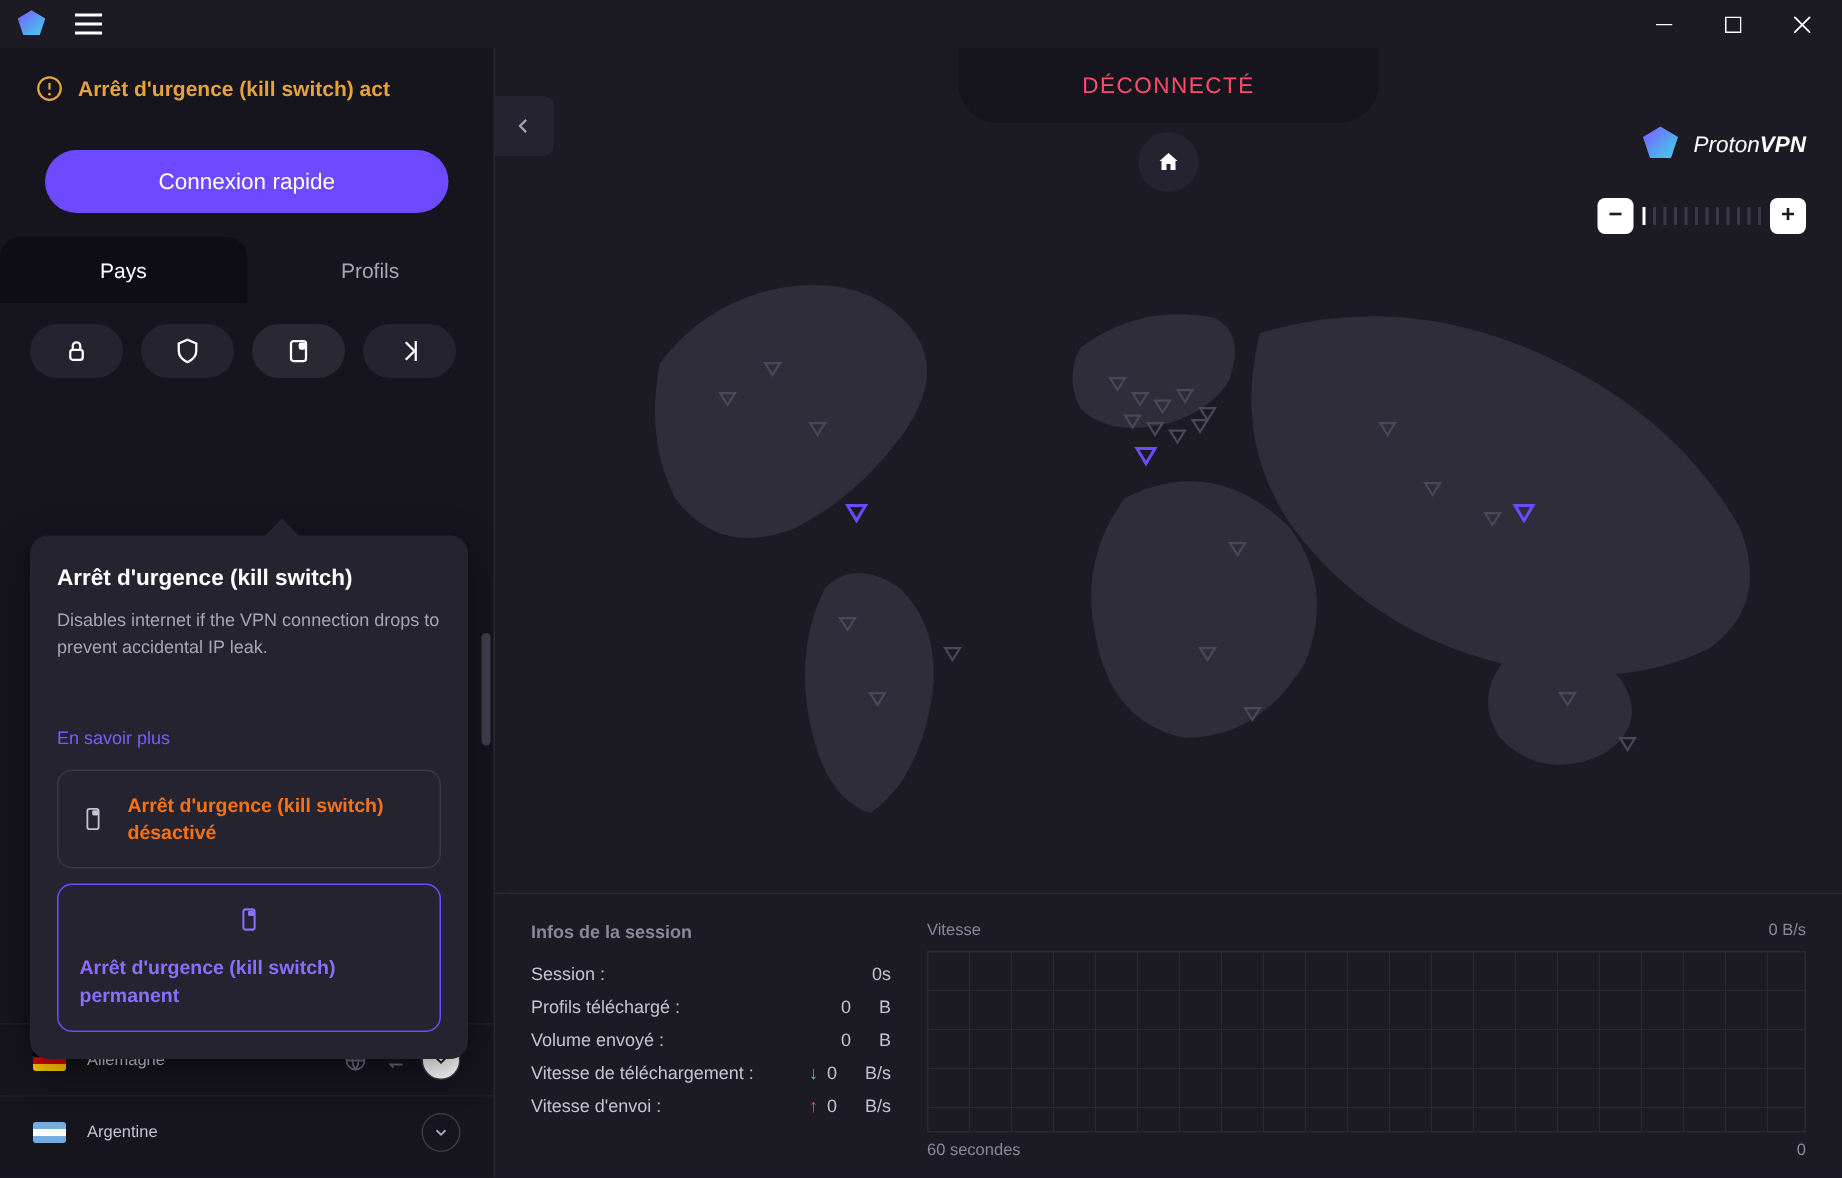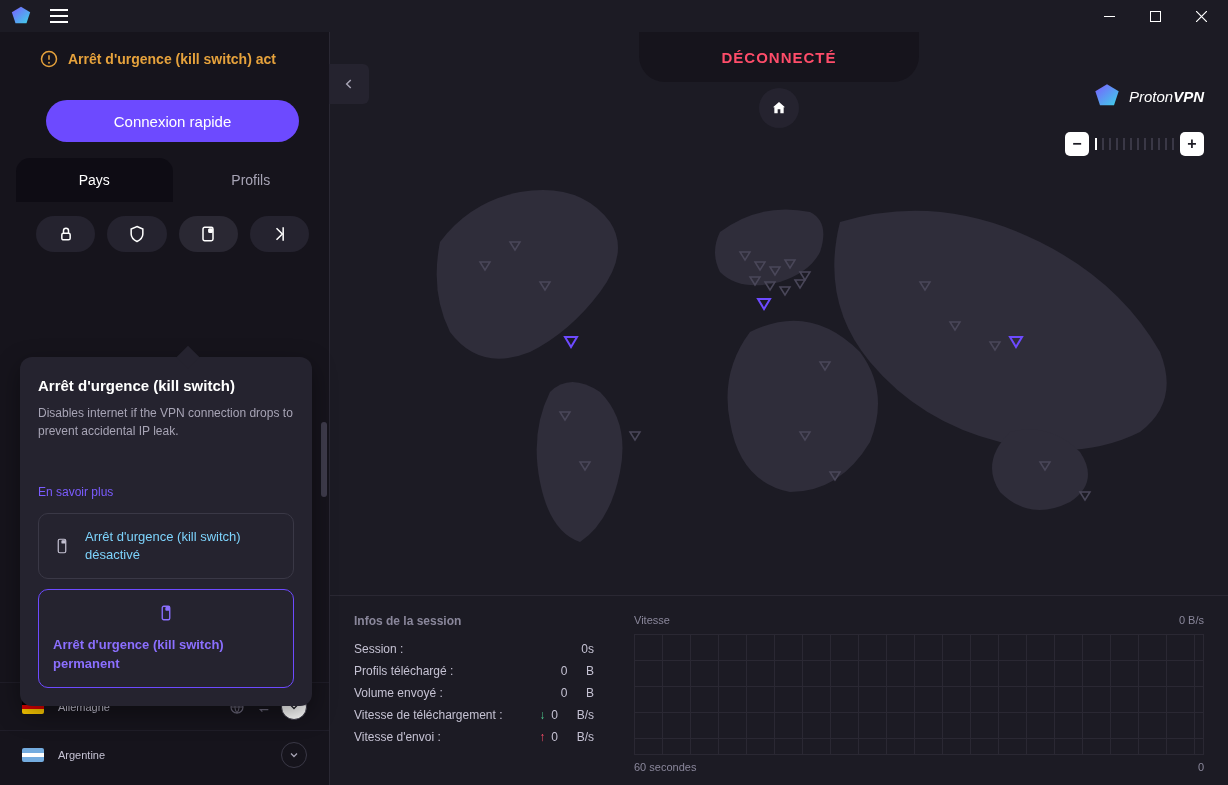--- a/index.html
+++ b/index.html
@@ -23,21 +23,20 @@
 .hamburger span { width: 18px; height: 2px; background: #fff; }
 .win-controls { display: flex; }
 .win-btn { width: 46px; height: 32px; display: flex; align-items: center; justify-content: center; cursor: pointer; color: #fff; }
 .main { flex: 1; display: flex; position: relative; }
 .sidebar {
   width: 330px;
   background: #16141c;
   display: flex; flex-direction: column;
   position: relative;
   border-right: 1px solid #2a2833;
-  padding-left: 16px;
 }
 .warning-banner {
   padding: 18px 24px 14px;
   display: flex; flex-direction: column; gap: 6px;
 }
 .warning-row { display: flex; align-items: center; gap: 10px; color: #e6a23c; font-weight: 600; font-size: 14px; }
 .warning-link { color: #7b5cff; font-size: 13px; font-weight: 600; padding-left: 28px; cursor: pointer; }
 .quick-connect-wrap { padding: 18px 30px 16px; }
 .quick-connect {
   width: 100%; height: 42px;
@@ -80,21 +79,21 @@
 }
 .popup-title { font-size: 15px; font-weight: 600; margin-bottom: 10px; }
 .popup-desc { font-size: 12px; color: #a7a4b5; line-height: 1.5; margin-bottom: 6px; }
 .popup-link { font-size: 12px; color: #7b5cff; cursor: pointer; margin-top: 45px; }
 .ks-options { margin-top: 14px; display: flex; flex-direction: column; gap: 10px; }
 .ks-option {
   display: flex; align-items: center; gap: 14px;
   padding: 14px 14px;
   border: 1px solid #3a3846; border-radius: 10px;
   cursor: pointer;
-  font-size: 13px; color: #7dd3fc; line-height: 1.4;
+  font-size: 13px; color: #f97316; line-height: 1.4; font-weight: bold;
 }
 .ks-option svg { flex-shrink: 0; width: 18px; height: 18px; }
 .ks-option.selected { border-color: #6d4aff; color: #8b6fff; font-weight: 700; flex-direction: column; }
 .ks-option.selected svg { stroke: #8b6fff; }
 .country-list { position: absolute; top: 650px; left: 0; right: 0; bottom: 0; overflow: hidden; }
 .country-row {
   height: 48px; display: flex; align-items: center; gap: 14px;
   padding: 0 22px; cursor: pointer;
   border-top: 1px solid #1f1d28;
 }
@@ -106,40 +105,40 @@
 .circle-btn { width: 26px; height: 26px; border-radius: 13px; display: flex; align-items: center; justify-content: center; border: 1px solid #3a3846; cursor: pointer; }
 .circle-btn.filled { background: #fff; color: #1c1b24; }
 .map-area { flex: 1; position: relative; background: #1c1b24; }
 .collapse-tab { position: absolute; left: -1px; top: 32px; width: 40px; height: 40px; background: #25232f; display: flex; align-items: center; justify-content: center; cursor: pointer; border-radius: 0 6px 6px 0; }
 .status-pill-wrap { position: absolute; top: 0; left: 50%; transform: translateX(-50%); width: 280px; height: 50px; }
 .status-pill {
   width: 100%; height: 100%;
   background: #16141c;
   border-radius: 0 0 26px 26px;
   display: flex; align-items: center; justify-content: center;
-  color: #ff4d6a; font-weight: 700; font-size: 15px; letter-spacing: 1px;
+  color: #ff4d6a; font-weight: 400; font-size: 15px; letter-spacing: 1px;
 }
 .home-chip {
   position: absolute; top: 56px; left: 50%; transform: translateX(-50%);
   width: 40px; height: 40px; border-radius: 20px;
   background: #25232f;
   display: flex; align-items: center; justify-content: center; cursor: pointer;
 }
 .brand { position: absolute; top: 50px; right: 24px; display: flex; align-items: center; gap: 8px; font-size: 15px; font-weight: 400; font-style: italic; }
 .brand b { font-weight: 700; }
 .zoom-bar { position: absolute; top: 100px; right: 24px; display: flex; align-items: center; gap: 6px; }
 .zoom-btn { width: 24px; height: 24px; background: #fff; color: #1c1b24; border-radius: 5px; display: flex; align-items: center; justify-content: center; cursor: pointer; font-weight: 700; font-size: 16px; }
 .zoom-ticks { display: flex; gap: 5px; }
 .zoom-tick { width: 2px; height: 12px; background: #3a3846; }
 .zoom-tick.on { background: #fff; }
 .world-map { position: absolute; left: 70px; top: 120px; width: 820px; height: 420px; }
 .footer {
   position: absolute; bottom: 0; left: 0; right: 0; height: 190px;
   background: #1c1b24; border-top: 1px solid #2a2833;
-  display: flex; padding: 18px 24px 12px; gap: 40px;
+  display: flex; padding: 18px 24px 12px; gap: 24px;
 }
 .session-info { width: 240px; }
 .session-title { font-size: 12px; color: #8a879b; font-weight: 600; margin-bottom: 14px; }
 .stat-row { display: flex; justify-content: space-between; font-size: 12px; color: #c5c2d3; margin-bottom: 8px; }
 .stat-val { display: flex; align-items: center; gap: 6px; }
 .arrow-down { color: #4cc38a; }
 .arrow-up { color: #ff4d6a; }
 .chart-area { flex: 1; display: flex; flex-direction: column; }
 .chart-header { display: flex; justify-content: space-between; font-size: 11px; color: #8a879b; margin-bottom: 8px; }
 .chart-grid {

